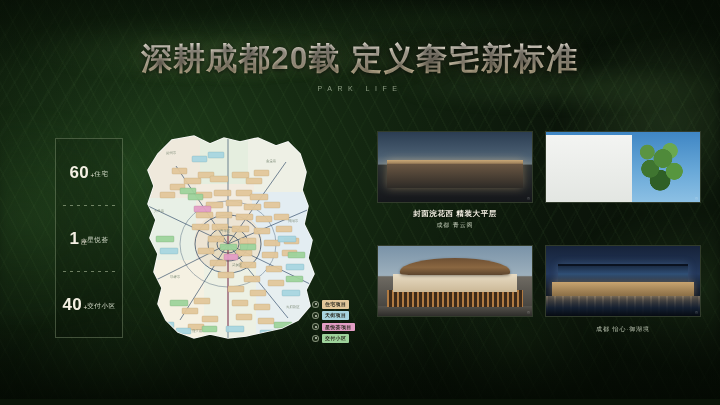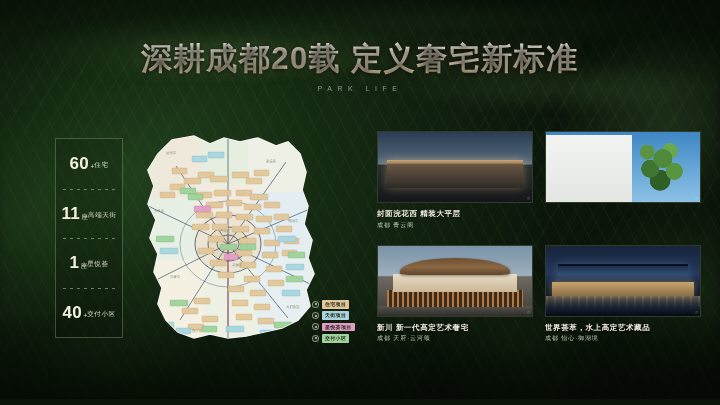--- a/index.html
+++ b/index.html
@@ -208,21 +208,21 @@
   }
   .card { display: flex; flex-direction: column; }
   .thumb {
     position: relative;
     height: 72px;
     overflow: hidden;
     border: 1px solid rgba(200,215,180,.20);
     background: #0c1409;
   }
   .thumb-inner { position: absolute; inset: 0; }
-  .cap { text-align: left; padding-top: 6px; }
+  .cap { text-align: center; padding-top: 6px; }
   .cap-title {
     font-size: 7.5px;
     font-weight: 700;
     color: #f3efe2;
     letter-spacing: .6px;
     line-height: 1.2;
     text-shadow: 0 1px 2px rgba(0,0,0,.6);
   }
   .cap-sub {
     font-size: 6px;
@@ -349,27 +349,20 @@
     <div id="sub-title">PARK LIFE</div>
   </div>
 
   <div id="stats-panel">
     <div class="stat">
       <div class="stat-num">
         <span>60</span>
         <span class="stat-unit">+</span>
       </div>
       <div class="stat-label">住宅</div>
-    </div>
-    <div class="stat">
-      <div class="stat-num">
-        <span>11</span>
-        <span class="stat-unit">座</span>
-      </div>
-      <div class="stat-label">高端天街</div>
     </div>
     <div class="stat">
       <div class="stat-num">
         <span>1</span>
         <span class="stat-unit">座</span>
       </div>
       <div class="stat-label">星悦荟</div>
     </div>
     <div class="stat">
       <div class="stat-num">
@@ -586,35 +579,30 @@
     <div class="card">
       <div class="thumb">
         <div class="thumb-inner art3">
           <div class="art3-ground"></div>
           <div class="art3-cols"></div>
           <div class="art3-body"></div>
           <div class="art3-roof"></div>
         </div>
         <span class="wm">©</span>
       </div>
-      <div class="cap">
-        <div class="cap-title">新川  新一代高定艺术奢宅</div>
-        <div class="cap-sub">成都 天府·云河颂</div>
-      </div>
     </div>
 
     <div class="card">
       <div class="thumb">
         <div class="thumb-inner art4">
           <div class="art4-glass"></div>
           <div class="art4-base"></div>
           <div class="art4-water"></div>
         </div>
         <span class="wm">©</span>
       </div>
       <div class="cap">
-        <div class="cap-title">世界荟萃，水上高定艺术藏品</div>
         <div class="cap-sub">成都 怡心·御湖境</div>
       </div>
     </div>
 
   </div>
 </div>
 
 </body></html>

